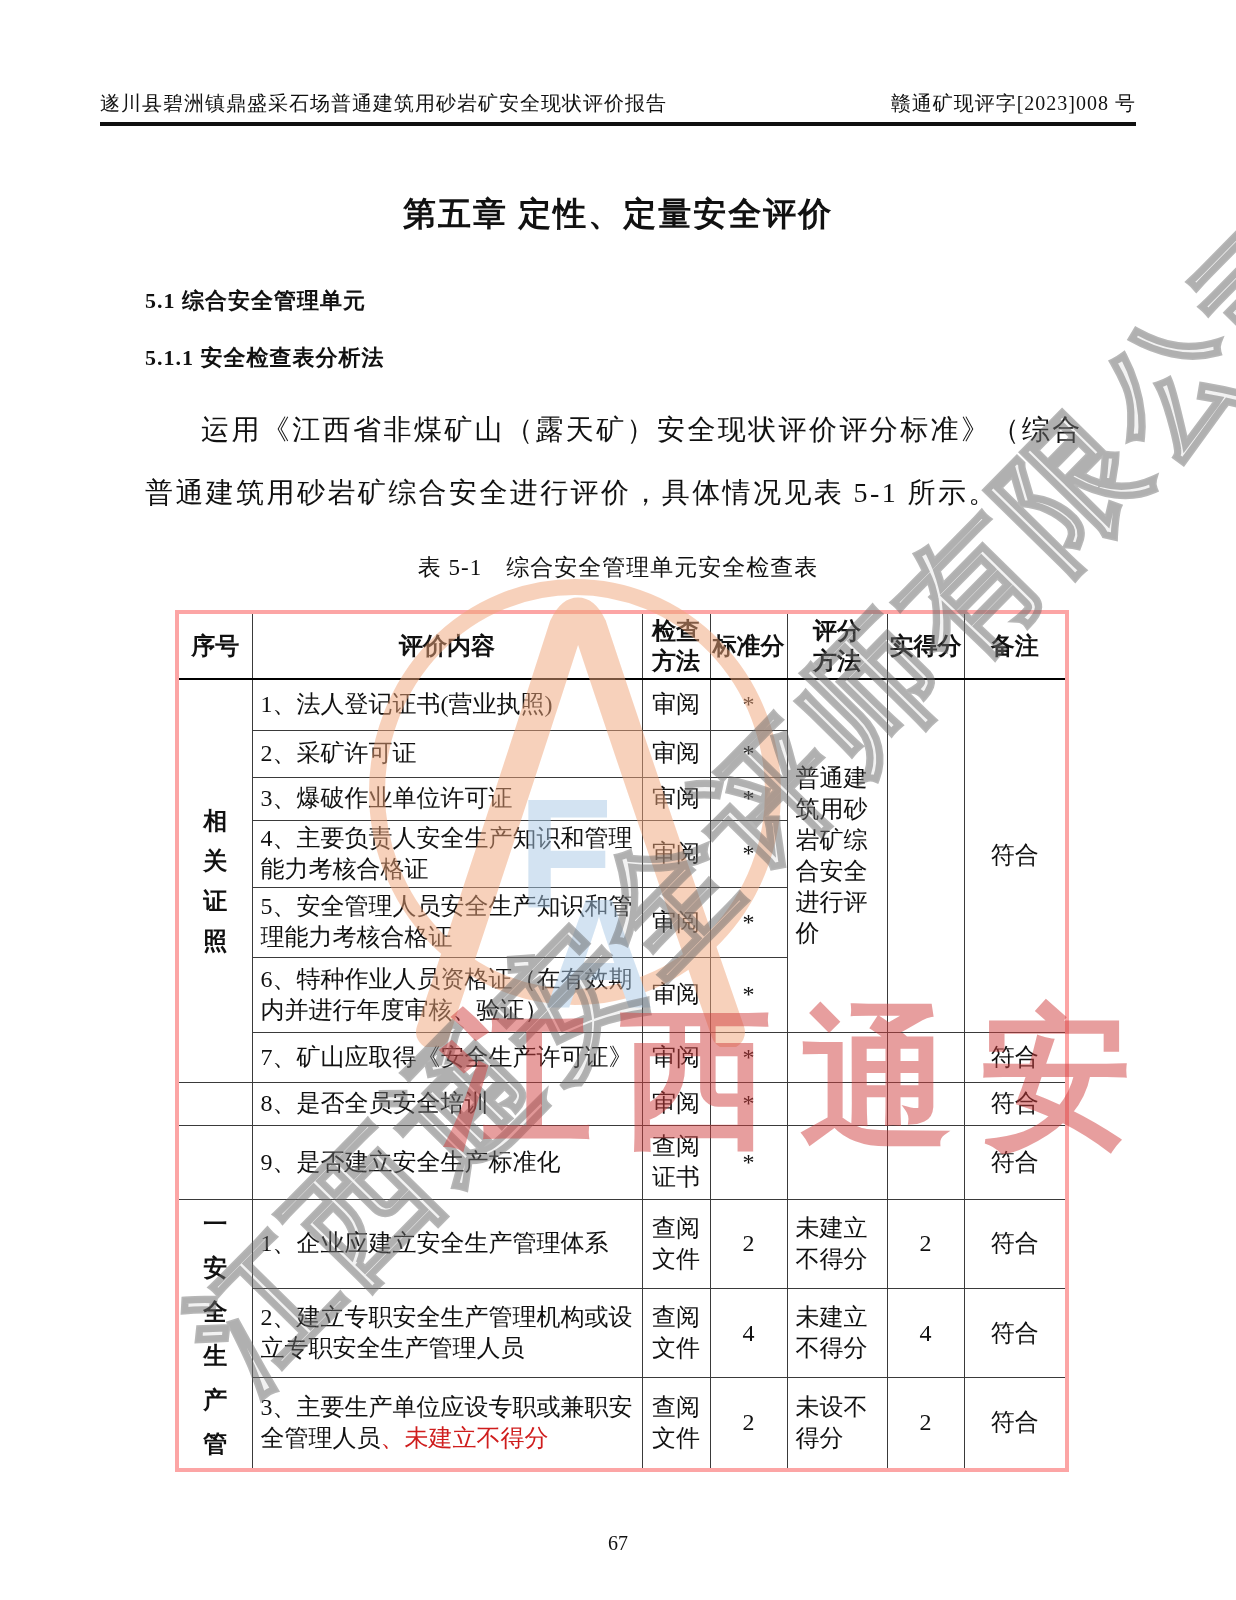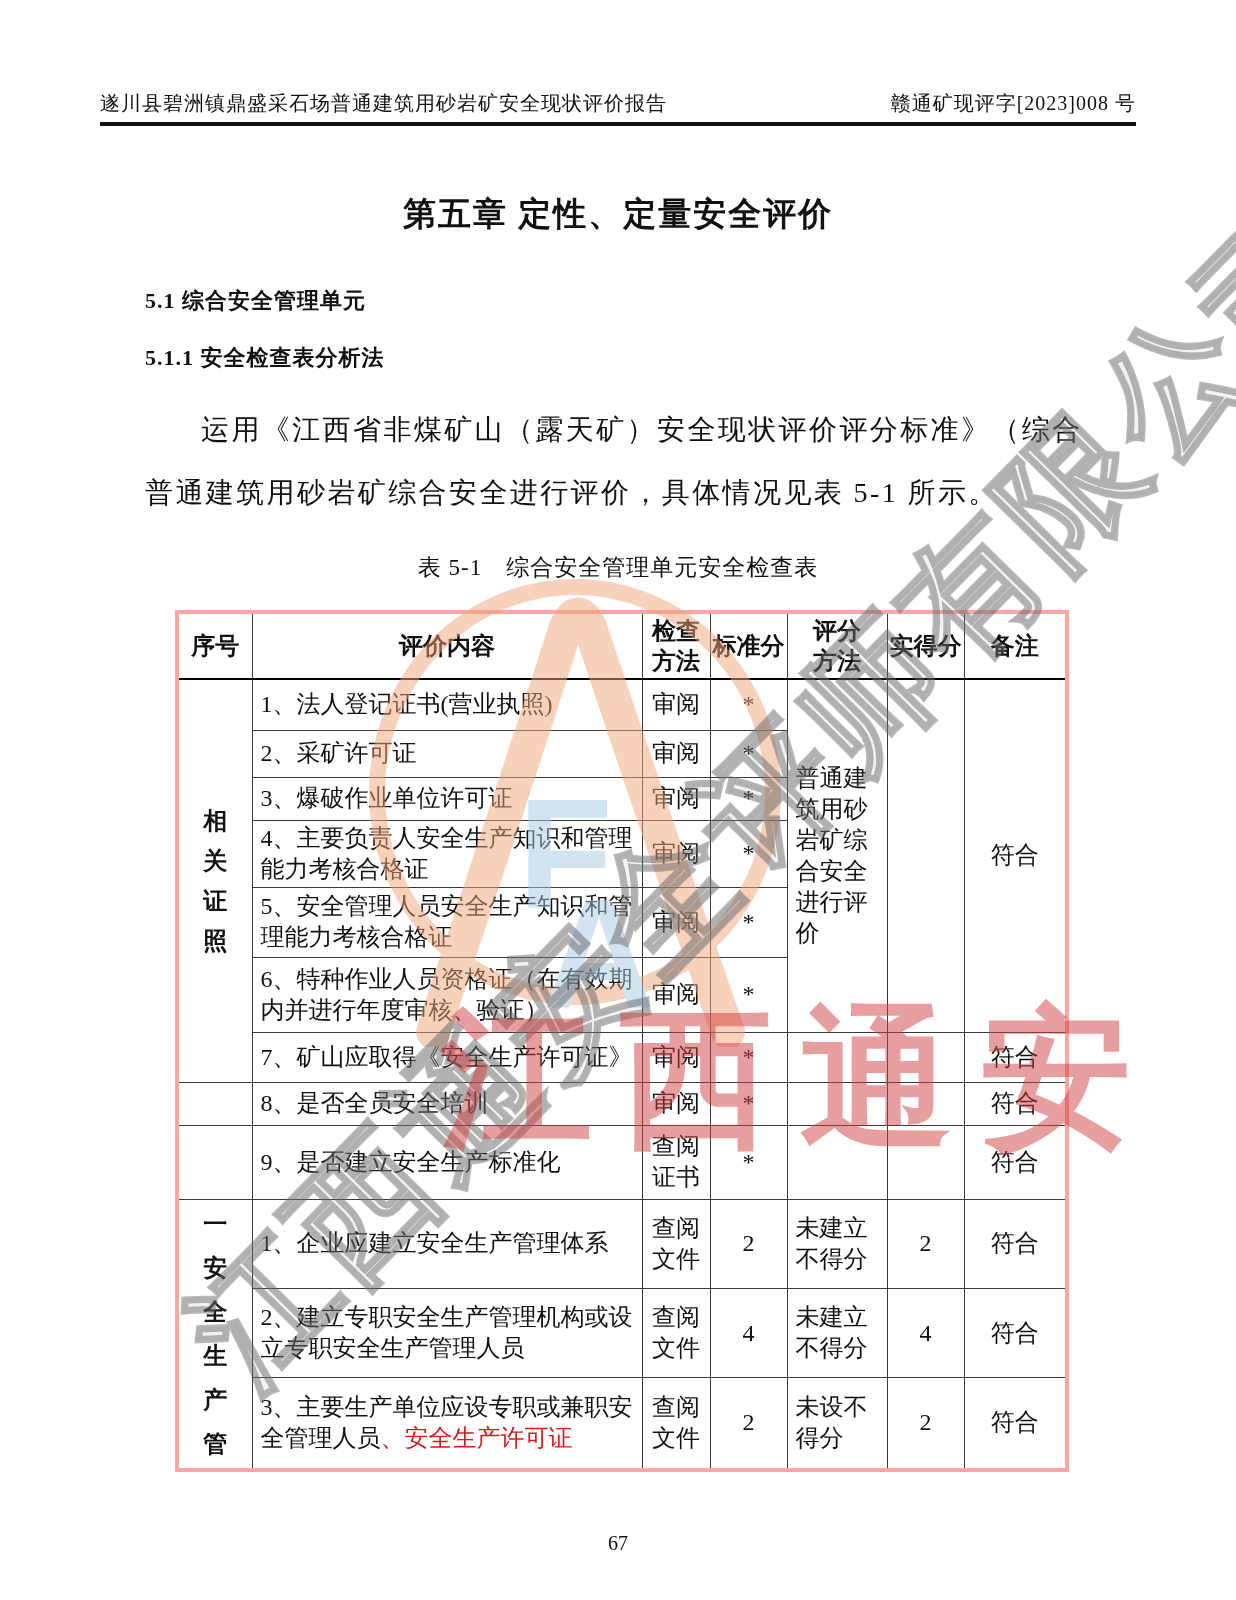--- a/index.html
+++ b/index.html
@@ -206,21 +206,21 @@
       </tr>
       <tr style="height:64px">
         <td class="c-content">2、建立专职安全生产管理机构或设立专职安全生产管理人员</td>
         <td class="c-center">查阅文件</td>
         <td class="c-center">4</td>
         <td class="c-scoring-center">未建立不得分</td>
         <td class="c-center">4</td>
         <td class="c-center">符合</td>
       </tr>
       <tr style="height:66px">
-        <td class="c-content"><span>3、主要生产单位应设专职或兼职安全管理人员</span><span class="red">、安全生产许可证</span></td>
+        <td class="c-content"><span>3、主要生产单位应设专职或兼职安全管理人员</span><span class="red">、未建立不得分</span></td>
         <td class="c-center">查阅文件</td>
         <td class="c-center">2</td>
         <td class="c-scoring-center">未设不得分</td>
         <td class="c-center">2</td>
         <td class="c-center">符合</td>
       </tr>
     </tbody>
   </table>
 
   <div class="page-number">67</div>

